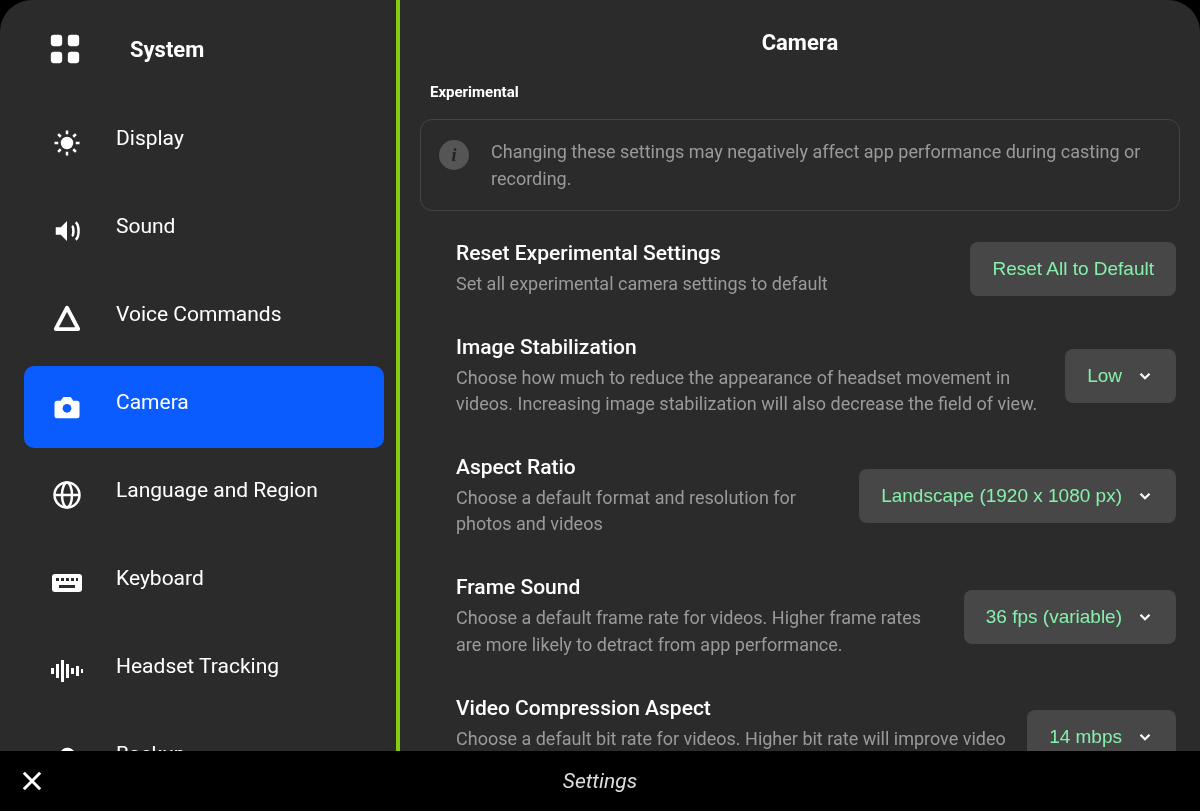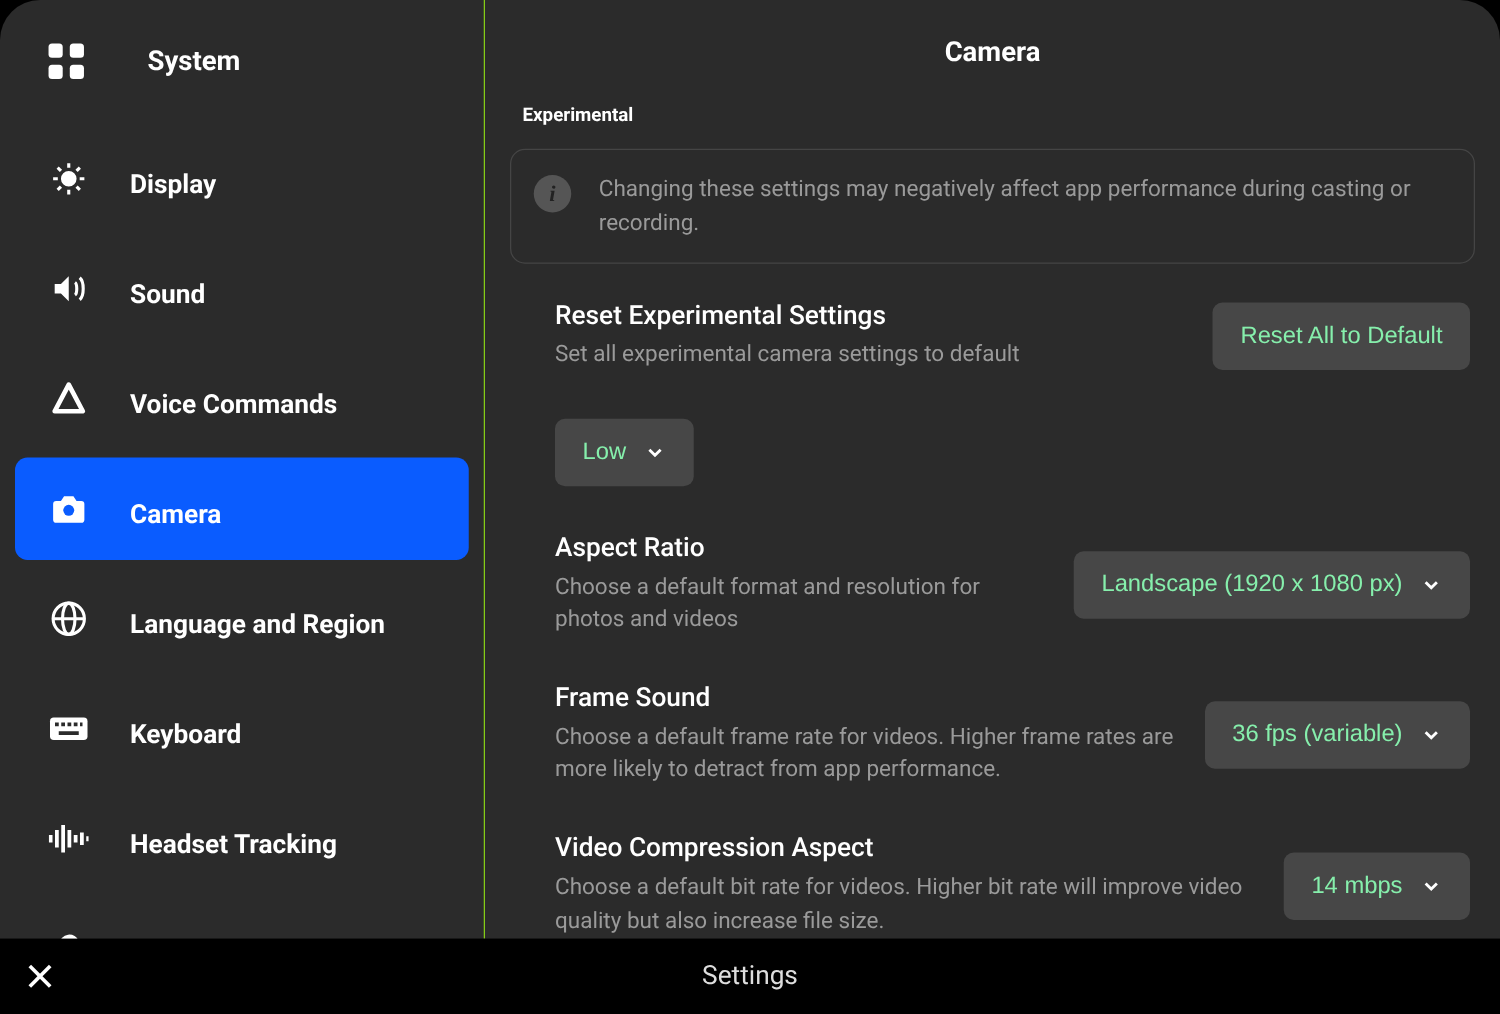--- a/index.html
+++ b/index.html
@@ -14,22 +14,23 @@
       position: absolute;
       top: 0; left: 0; right: 0; bottom: 60px;
       background: #2b2b2b;
       border-radius: 32px 32px 0 0;
       overflow: hidden;
       display: flex;
     }
     .sidebar {
       width: 388px;
       height: 100%;
-      border-right: 1px solid #84cc16;
+      border-right: 4px solid #84cc16;
       padding-top: 32px;
+      margin-left: 12px;
     }
     .sidebar-header {
       display: flex;
       align-items: center;
       gap: 48px;
       padding: 0 0 36px 36px;
     }
     .sidebar-title {
       font-size: 22px;
       font-weight: 700;
@@ -38,26 +39,26 @@
       width: 34px; height: 34px;
     }
     .nav {
       display: flex;
       flex-direction: column;
       gap: 6px;
       padding: 0 12px;
     }
     .nav-item {
       display: flex;
-      align-items: flex-end;
+      align-items: flex-start;
       gap: 32px;
       padding: 24px 26px;
       border-radius: 10px;
       font-size: 21px;
-      font-weight: 700;
+      font-weight: 400;
       cursor: pointer;
       color: #fff;
     }
     .nav-item .icon-slot {
       width: 34px; height: 34px;
       display: flex;
       align-items: center;
       justify-content: center;
     }
     .nav-item.active {
@@ -152,20 +153,21 @@
       left: 0; right: 0; bottom: 0;
       height: 60px;
       background: #000;
       display: flex;
       align-items: center;
       justify-content: center;
     }
     .bottom-title {
       font-size: 21px;
       color: #ddd;
+      font-style: italic;
     }
     .close-btn {
       position: absolute;
       left: 14px;
       top: 50%;
       transform: translateY(-50%);
       width: 36px; height: 36px;
       display: flex;
       align-items: center;
       justify-content: center;
@@ -295,20 +297,24 @@
         <div class="setting-text">
           <div class="setting-title">Reset Experimental Settings</div>
           <div class="setting-desc">Set all experimental camera settings to default</div>
         </div>
         <button class="btn">
           <span>Reset All to Default</span>
         </button>
       </div>
 
       <div class="setting-row">
+        <div class="setting-text">
+          <div class="setting-title">Image Stabilization</div>
+          <div class="setting-desc">Choose how much to reduce the appearance of headset movement in videos. Increasing image stabilization will also decrease the field of view.</div>
+        </div>
         <button class="btn">
           <span>Low</span>
           <svg class="chevron" viewBox="0 0 24 24" fill="none" stroke="#fff" stroke-width="3">
               <polyline points="6 9 12 15 18 9"></polyline>
             </svg>
         </button>
       </div>
 
       <div class="setting-row">
         <div class="setting-text">

